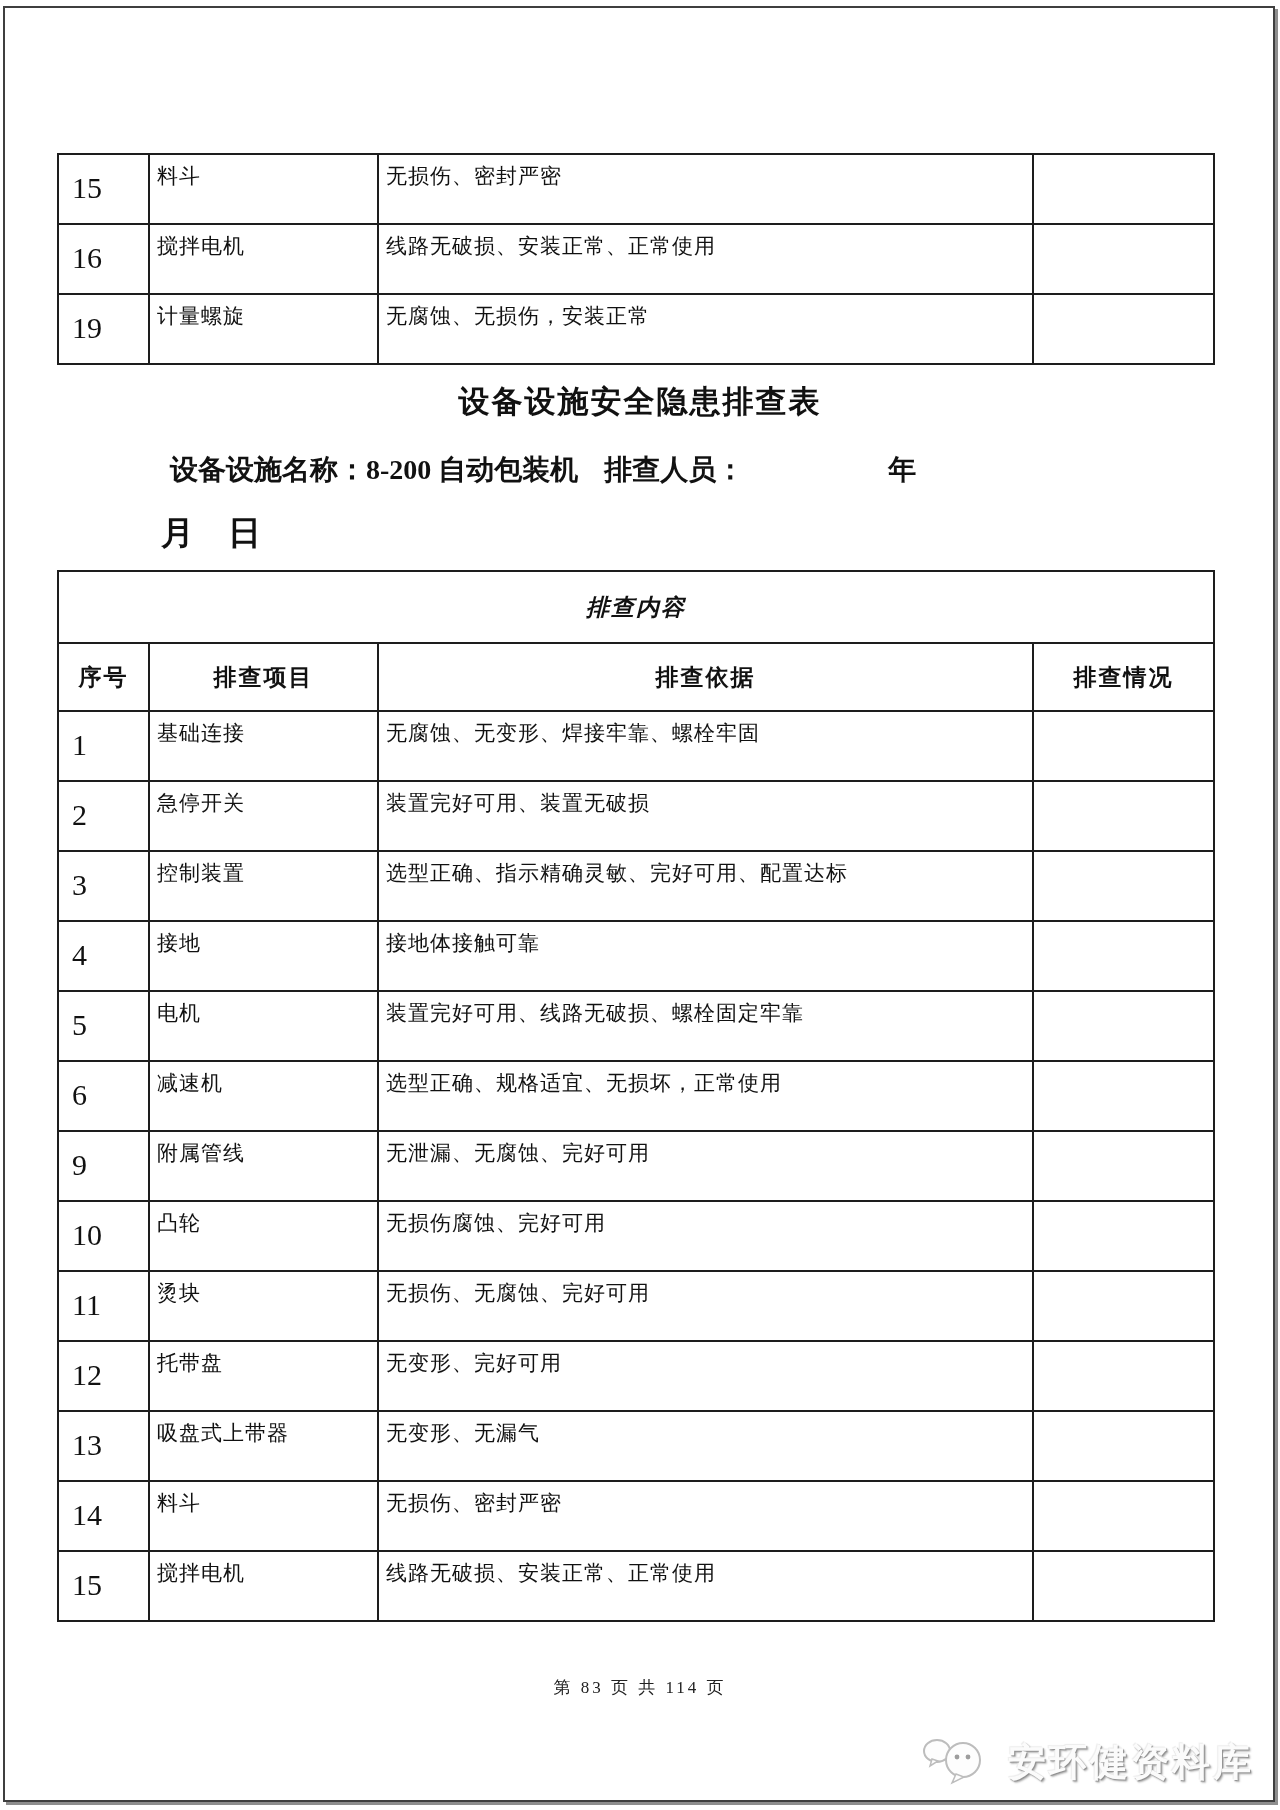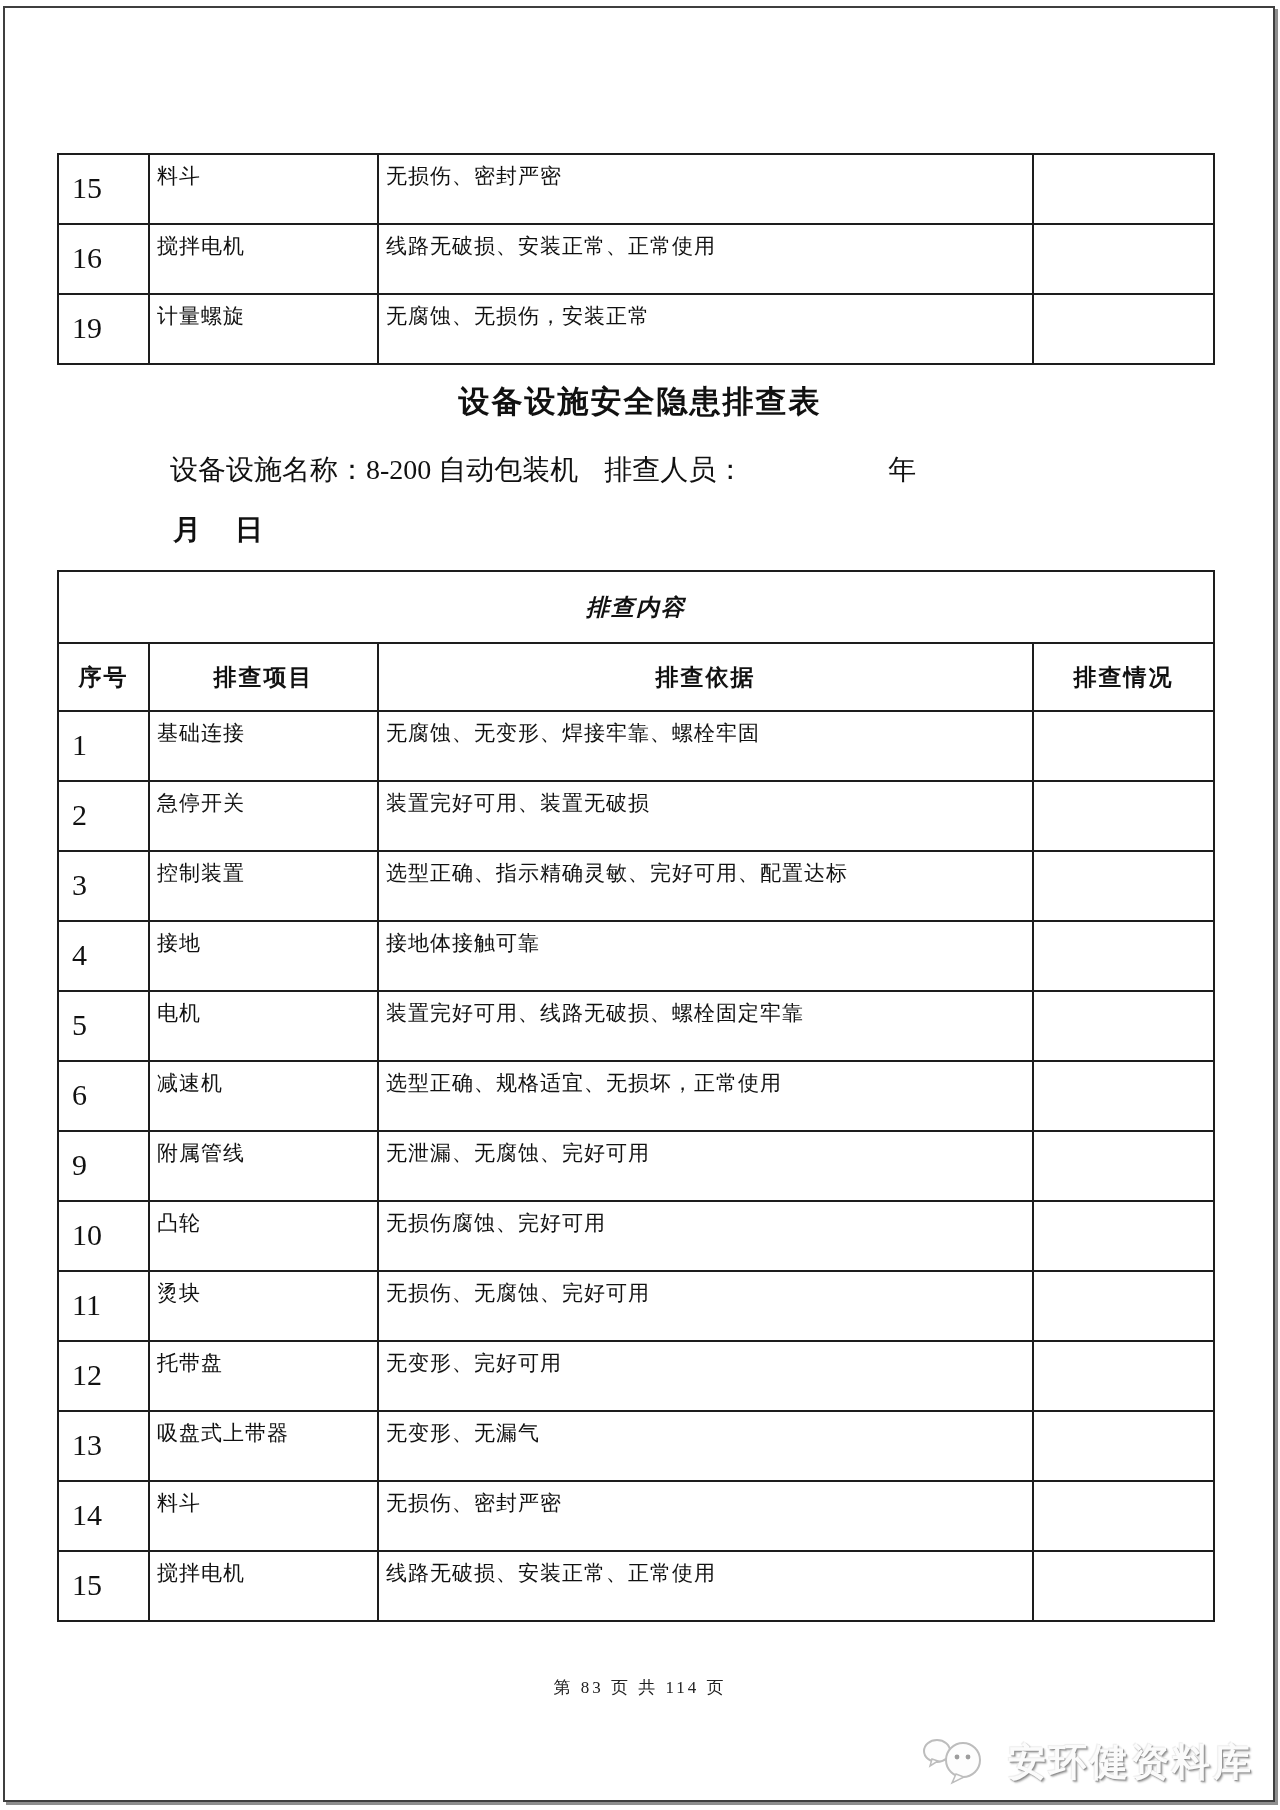--- a/index.html
+++ b/index.html
@@ -16,24 +16,24 @@
   td.cell-no{vertical-align:top;text-align:left;padding:16px 16px 0 13px;
        font-size:30px;font-family:"Liberation Serif","DejaVu Serif",serif;}
   td.cell-item,td.cell-basis{vertical-align:top;padding:7px 4px 0 7px;font-size:21px;letter-spacing:1px;}
   td.cell-status{vertical-align:top;}
   tr.section-row{height:72px;font-style:italic;}
   tr.section-row th{font-size:23px;font-weight:bold;text-align:center;letter-spacing:2px;}
   tr.colhead-row{height:68px;}
   tr.colhead-row th{font-size:23px;font-weight:bold;text-align:center;letter-spacing:2px;margin-left:40px;}
   .doc-title{position:absolute;top:381px;left:0;width:1280px;text-align:center;
        font-size:31px;font-weight:bold;letter-spacing:2px;}
-  .doc-subtitle{position:absolute;top:451px;left:170px;font-size:28px;font-weight:normal;white-space:nowrap;}
+  .doc-subtitle{position:absolute;top:451px;left:170px;font-size:28px;font-weight:bold;white-space:nowrap;}
   .doc-subtitle .sp-inspector{margin-left:26px;}
   .doc-subtitle .sp-year{margin-left:144px;}
-  .doc-subtitle2{position:absolute;top:511px;left:173px;font-size:28px;font-weight:bold;}
+  .doc-subtitle2{position:absolute;top:511px;left:161px;font-size:33px;font-weight:bold;}
   .doc-subtitle2 .sp-day{margin-left:34px;}
   .page-footer{position:absolute;top:1676px;left:0;width:1280px;text-align:center;
        font-size:17px;letter-spacing:3px;color:#222;}
   .watermark{position:absolute;top:1733px;right:26px;display:flex;align-items:center;gap:20px;}
   .watermark .wm-text{font-size:38px;font-weight:bold;letter-spacing:3px;color:#fbfbfb;
        text-shadow:1px 1px 1px #8f8f8f,-1px -1px 1px #ececec,2px 2px 2px #b5b5b5;}
   .wm-icon{display:block;}
 </style>
 </head>
 <body>

